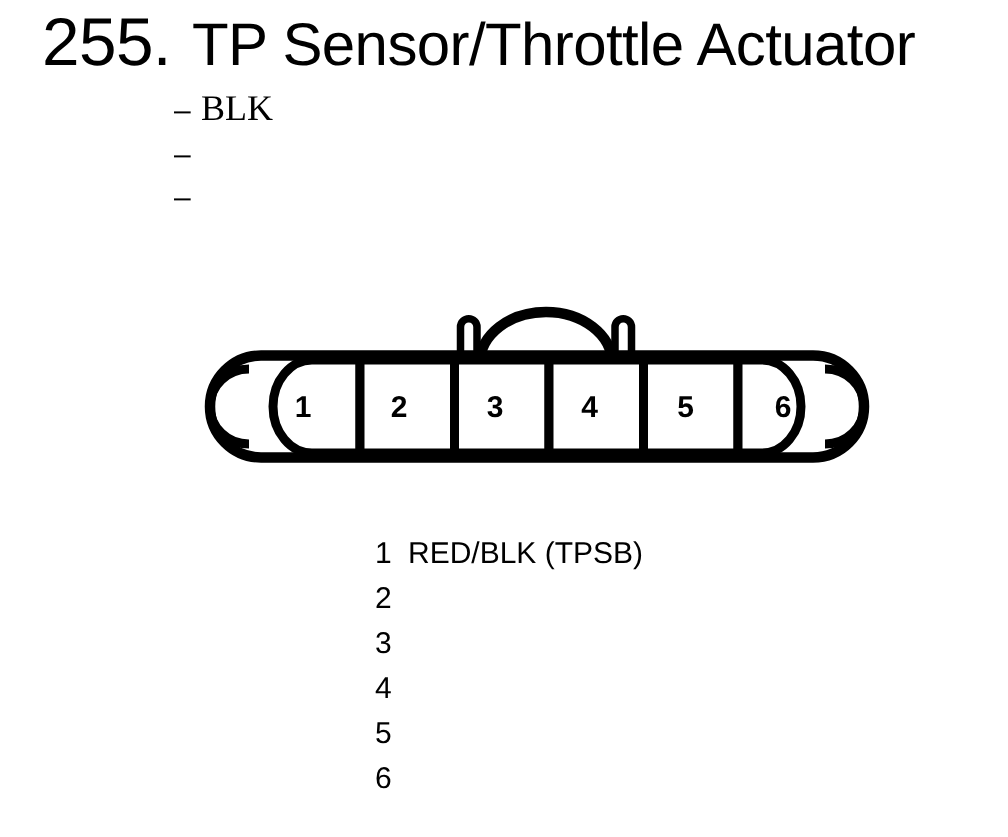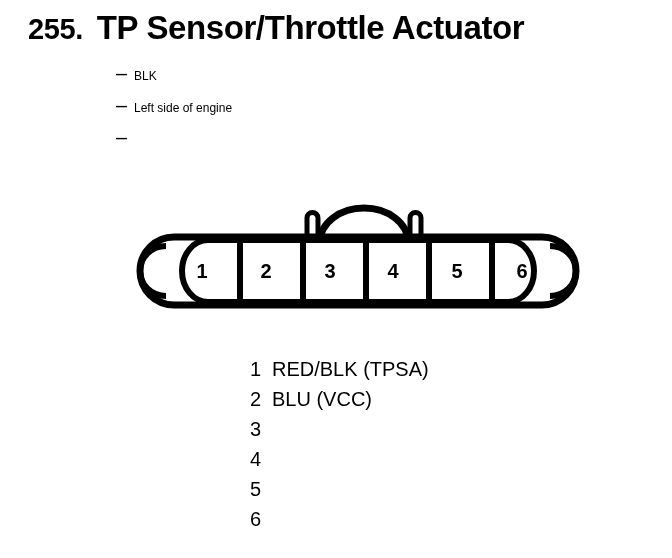--- a/index.html
+++ b/index.html
@@ -28,27 +28,27 @@
     left: 28px;
     top: 8px;
     white-space: nowrap;
     font-weight: bold;
     font-size: 33px;
     line-height: 40px;
     letter-spacing: -0.4px;
   }
   #entry-number {
     display: inline-block;
-    font-weight: bold;
-    font-size: 29px;
+    font-weight: normal;
+    font-size: 45px;
   }
   #entry-title {
     display: inline-block;
-    font-weight: bold;
-    font-size: 33px;
+    font-weight: normal;
+    font-size: 40px;
     margin-left: 14px;
   }
 
   
   #notes-list {
     position: absolute;
     left: 116px;
     top: 59px;
     width: 520px;
   }
@@ -58,21 +58,22 @@
     font-size: 20px;
     line-height: 29px;
     white-space: nowrap;
   }
   .note-dash {
     width: 18px;
     flex: 0 0 18px;
     font-size: 20px;
   }
   .note-text {
-    font-size: 12px;
+    font-size: 24px;
+    font-family: Liberation Serif, serif;
   }
 
   
   #connector-figure {
     position: absolute;
     left: 132px;
     top: 196px;
     width: 452px;
     height: 118px;
   }
@@ -120,21 +121,20 @@
     <span id="entry-number">255.</span><span id="entry-title">TP Sensor/Throttle Actuator</span>
   </div>
 
   <div id="notes-list">
     <div class="note-row">
       <span class="note-dash">–</span>
       <span class="note-text">BLK</span>
     </div>
     <div class="note-row">
       <span class="note-dash">–</span>
-      <span class="note-text">Left side of engine</span>
     </div>
     <div class="note-row">
       <span class="note-dash">–</span>
     </div>
   </div>
 
 </div>
 
 <div id="connector-figure">
   <svg id="connector-svg" viewBox="0 0 452 118" xmlns="http://www.w3.org/2000/svg">
@@ -169,26 +169,25 @@
     <path d="M 360 44 L 376 44 A 26 31 0 0 1 376 106 L 360 106 Z" fill="#ffffff" stroke="#000000" stroke-width="6"></path>
     <text class="pin-number-text" x="390" y="82" text-anchor="middle">6</text>
 
   </svg>
 </div>
 
 <div id="pin-legend">
 
   <div class="legend-row">
     <span class="legend-num">1</span>
-    <span class="legend-label">RED/BLK (TPSA)</span>
+    <span class="legend-label">RED/BLK (TPSB)</span>
   </div>
 
   <div class="legend-row">
     <span class="legend-num">2</span>
-    <span class="legend-label">BLU (VCC)</span>
   </div>
 
   <div class="legend-row">
     <span class="legend-num">3</span>
   </div>
 
   <div class="legend-row">
     <span class="legend-num">4</span>
   </div>
 

